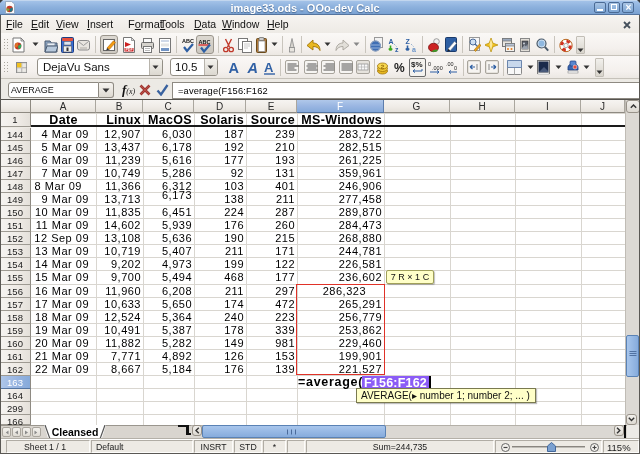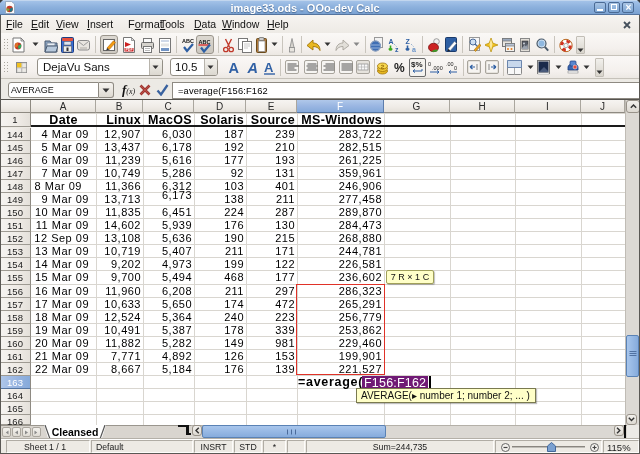--- a/index.html
+++ b/index.html
@@ -406,21 +406,21 @@
 <div class="rowhdr" style="top:271px;height:14px;line-height:14px">155</div>
 <div class="rowhdr" style="top:285px;height:13px;line-height:13px">156</div>
 <div class="rowhdr" style="top:298px;height:13px;line-height:13px">157</div>
 <div class="rowhdr" style="top:311px;height:13px;line-height:13px">158</div>
 <div class="rowhdr" style="top:324px;height:13px;line-height:13px">159</div>
 <div class="rowhdr" style="top:337px;height:13px;line-height:13px">160</div>
 <div class="rowhdr" style="top:350px;height:13px;line-height:13px">161</div>
 <div class="rowhdr" style="top:363px;height:13px;line-height:13px">162</div>
 <div class="rowhdr sel" style="top:376px;height:13px;line-height:13px">163</div>
 <div class="rowhdr" style="top:389px;height:13px;line-height:13px">164</div>
-<div class="rowhdr" style="top:402px;height:13px;line-height:13px">165</div>
+<div class="rowhdr" style="top:402px;height:13px;line-height:13px">299</div>
 <div class="rowhdr" style="top:415px;height:10px;line-height:14px">166</div>
 <div class="vline" style="left:96px;top:113px;height:312px"></div>
 <div class="vline" style="left:143px;top:113px;height:312px"></div>
 <div class="vline" style="left:194px;top:113px;height:312px"></div>
 <div class="vline" style="left:246px;top:113px;height:312px"></div>
 <div class="vline" style="left:297px;top:113px;height:312px"></div>
 <div class="vline" style="left:384px;top:113px;height:312px"></div>
 <div class="vline" style="left:450px;top:113px;height:312px"></div>
 <div class="vline" style="left:515px;top:113px;height:312px"></div>
 <div class="vline" style="left:581px;top:113px;height:312px"></div>
@@ -494,21 +494,21 @@
 <div class="cell r" style="left:31px;top:206px;width:58px">10 Mar 09</div>
 <div class="cell r" style="left:96px;top:206px;width:45px">11,835</div>
 <div class="cell r" style="left:143px;top:206px;width:49px">6,451</div>
 <div class="cell r" style="left:194px;top:206px;width:50px">224</div>
 <div class="cell r" style="left:246px;top:206px;width:49px">287</div>
 <div class="cell r" style="left:297px;top:206px;width:85px">289,870</div>
 <div class="cell r" style="left:31px;top:219px;width:58px">11 Mar 09</div>
 <div class="cell r" style="left:96px;top:219px;width:45px">14,602</div>
 <div class="cell r" style="left:143px;top:219px;width:49px">5,939</div>
 <div class="cell r" style="left:194px;top:219px;width:50px">176</div>
-<div class="cell r" style="left:246px;top:219px;width:49px">130</div>
+<div class="cell r" style="left:246px;top:219px;width:49px">260</div>
 <div class="cell r" style="left:297px;top:219px;width:85px">284,473</div>
 <div class="cell r" style="left:31px;top:232px;width:58px">12 Sep 09</div>
 <div class="cell r" style="left:96px;top:232px;width:45px">13,108</div>
 <div class="cell r" style="left:143px;top:232px;width:49px">5,636</div>
 <div class="cell r" style="left:194px;top:232px;width:50px">190</div>
 <div class="cell r" style="left:246px;top:232px;width:49px">215</div>
 <div class="cell r" style="left:297px;top:232px;width:85px">268,880</div>
 <div class="cell r" style="left:31px;top:245px;width:58px">13 Mar 09</div>
 <div class="cell r" style="left:96px;top:245px;width:45px">10,719</div>
 <div class="cell r" style="left:143px;top:245px;width:49px">5,407</div>
@@ -525,21 +525,21 @@
 <div class="cell r" style="left:96px;top:271px;width:45px">9,700</div>
 <div class="cell r" style="left:143px;top:271px;width:49px">5,494</div>
 <div class="cell r" style="left:194px;top:271px;width:50px">468</div>
 <div class="cell r" style="left:246px;top:271px;width:49px">177</div>
 <div class="cell r" style="left:297px;top:271px;width:85px">236,602</div>
 <div class="cell r" style="left:31px;top:285px;width:58px">16 Mar 09</div>
 <div class="cell r" style="left:96px;top:285px;width:45px">11,960</div>
 <div class="cell r" style="left:143px;top:285px;width:49px">6,208</div>
 <div class="cell r" style="left:194px;top:285px;width:50px">211</div>
 <div class="cell r" style="left:246px;top:285px;width:49px">297</div>
-<div class="cell r" style="left:297px;top:285px;width:85px">286,323</div>
+<div class="cell r" style="left:281px;top:285px;width:85px">286,323</div>
 <div class="cell r" style="left:31px;top:298px;width:58px">17 Mar 09</div>
 <div class="cell r" style="left:96px;top:298px;width:45px">10,633</div>
 <div class="cell r" style="left:143px;top:298px;width:49px">5,650</div>
 <div class="cell r" style="left:194px;top:298px;width:50px">174</div>
 <div class="cell r" style="left:246px;top:298px;width:49px">472</div>
 <div class="cell r" style="left:297px;top:298px;width:85px">265,291</div>
 <div class="cell r" style="left:31px;top:311px;width:58px">18 Mar 09</div>
 <div class="cell r" style="left:96px;top:311px;width:45px">12,524</div>
 <div class="cell r" style="left:143px;top:311px;width:49px">5,364</div>
 <div class="cell r" style="left:194px;top:311px;width:50px">240</div>
@@ -564,21 +564,21 @@
 <div class="cell r" style="left:246px;top:350px;width:49px">153</div>
 <div class="cell r" style="left:297px;top:350px;width:85px">199,901</div>
 <div class="cell r" style="left:31px;top:363px;width:58px">22 Mar 09</div>
 <div class="cell r" style="left:96px;top:363px;width:45px">8,667</div>
 <div class="cell r" style="left:143px;top:363px;width:49px">5,184</div>
 <div class="cell r" style="left:194px;top:363px;width:50px">176</div>
 <div class="cell r" style="left:246px;top:363px;width:49px">139</div>
 <div class="cell r" style="left:297px;top:363px;width:85px">221,527</div>
 <div class="ab" style="left:296px;top:284px;width:89px;height:91px;border:1.5px solid #e03228"></div>
 <div class="ab" style="left:298px;top:376px;height:13px;line-height:13px;font-size:12.5px;letter-spacing:0.7px;font-weight:bold;color:#000;white-space:nowrap">=average(</div>
-<div class="ab" style="left:362px;top:376px;height:14px;line-height:14px;font-size:12.5px;letter-spacing:0.2px;font-weight:normal;color:#fff;background:#701a75;padding:0 2px;white-space:nowrap">F156:F162</div>
+<div class="ab" style="left:362px;top:376px;height:14px;line-height:14px;font-size:12.5px;letter-spacing:0.2px;font-weight:bold;color:#fff;background:#8b5cf6;padding:0 2px;white-space:nowrap">F156:F162</div>
 <div class="ab" style="left:429px;top:376px;width:2px;height:14px;background:#000"></div>
 <div class="ab" style="left:386px;top:270px;width:48px;height:14px;background:#ffffc8;border:1px solid #a0a05a;border-radius:2px;font-size:9px;line-height:13px;text-align:center;color:#111;box-shadow:1px 1px 1px rgba(0,0,0,0.25)">7 R × 1 C</div>
 <div class="ab" style="left:356px;top:388px;width:180px;height:15px;background:#ffffc8;border:1px solid #7a7a50;font-size:10px;line-height:14px;color:#111;padding-left:4px;box-shadow:1px 1px 1px rgba(0,0,0,0.25)">AVERAGE(▸ number 1; number 2; ...  )</div>
 <div class="ab" style="left:625px;top:100px;width:15px;height:325px;background:#dcd9d4;border-left:1px solid #c0bcb5"></div>
 <div class="btn3" style="left:626px;top:100px;width:14px;height:13px"></div>
 <svg class="ab" style="left:630px;top:104px" width="7" height="5" viewBox="0 0 7 5">
     <path d="M0.8 3.8L3.5 1L6.2 3.8" fill="none" stroke="#333" stroke-width="1.4"></path>
   </svg>
 <div class="btn3" style="left:626px;top:414px;width:11px;height:11px"></div>
 <svg class="ab" style="left:628px;top:417px" width="7" height="5" viewBox="0 0 7 5">

